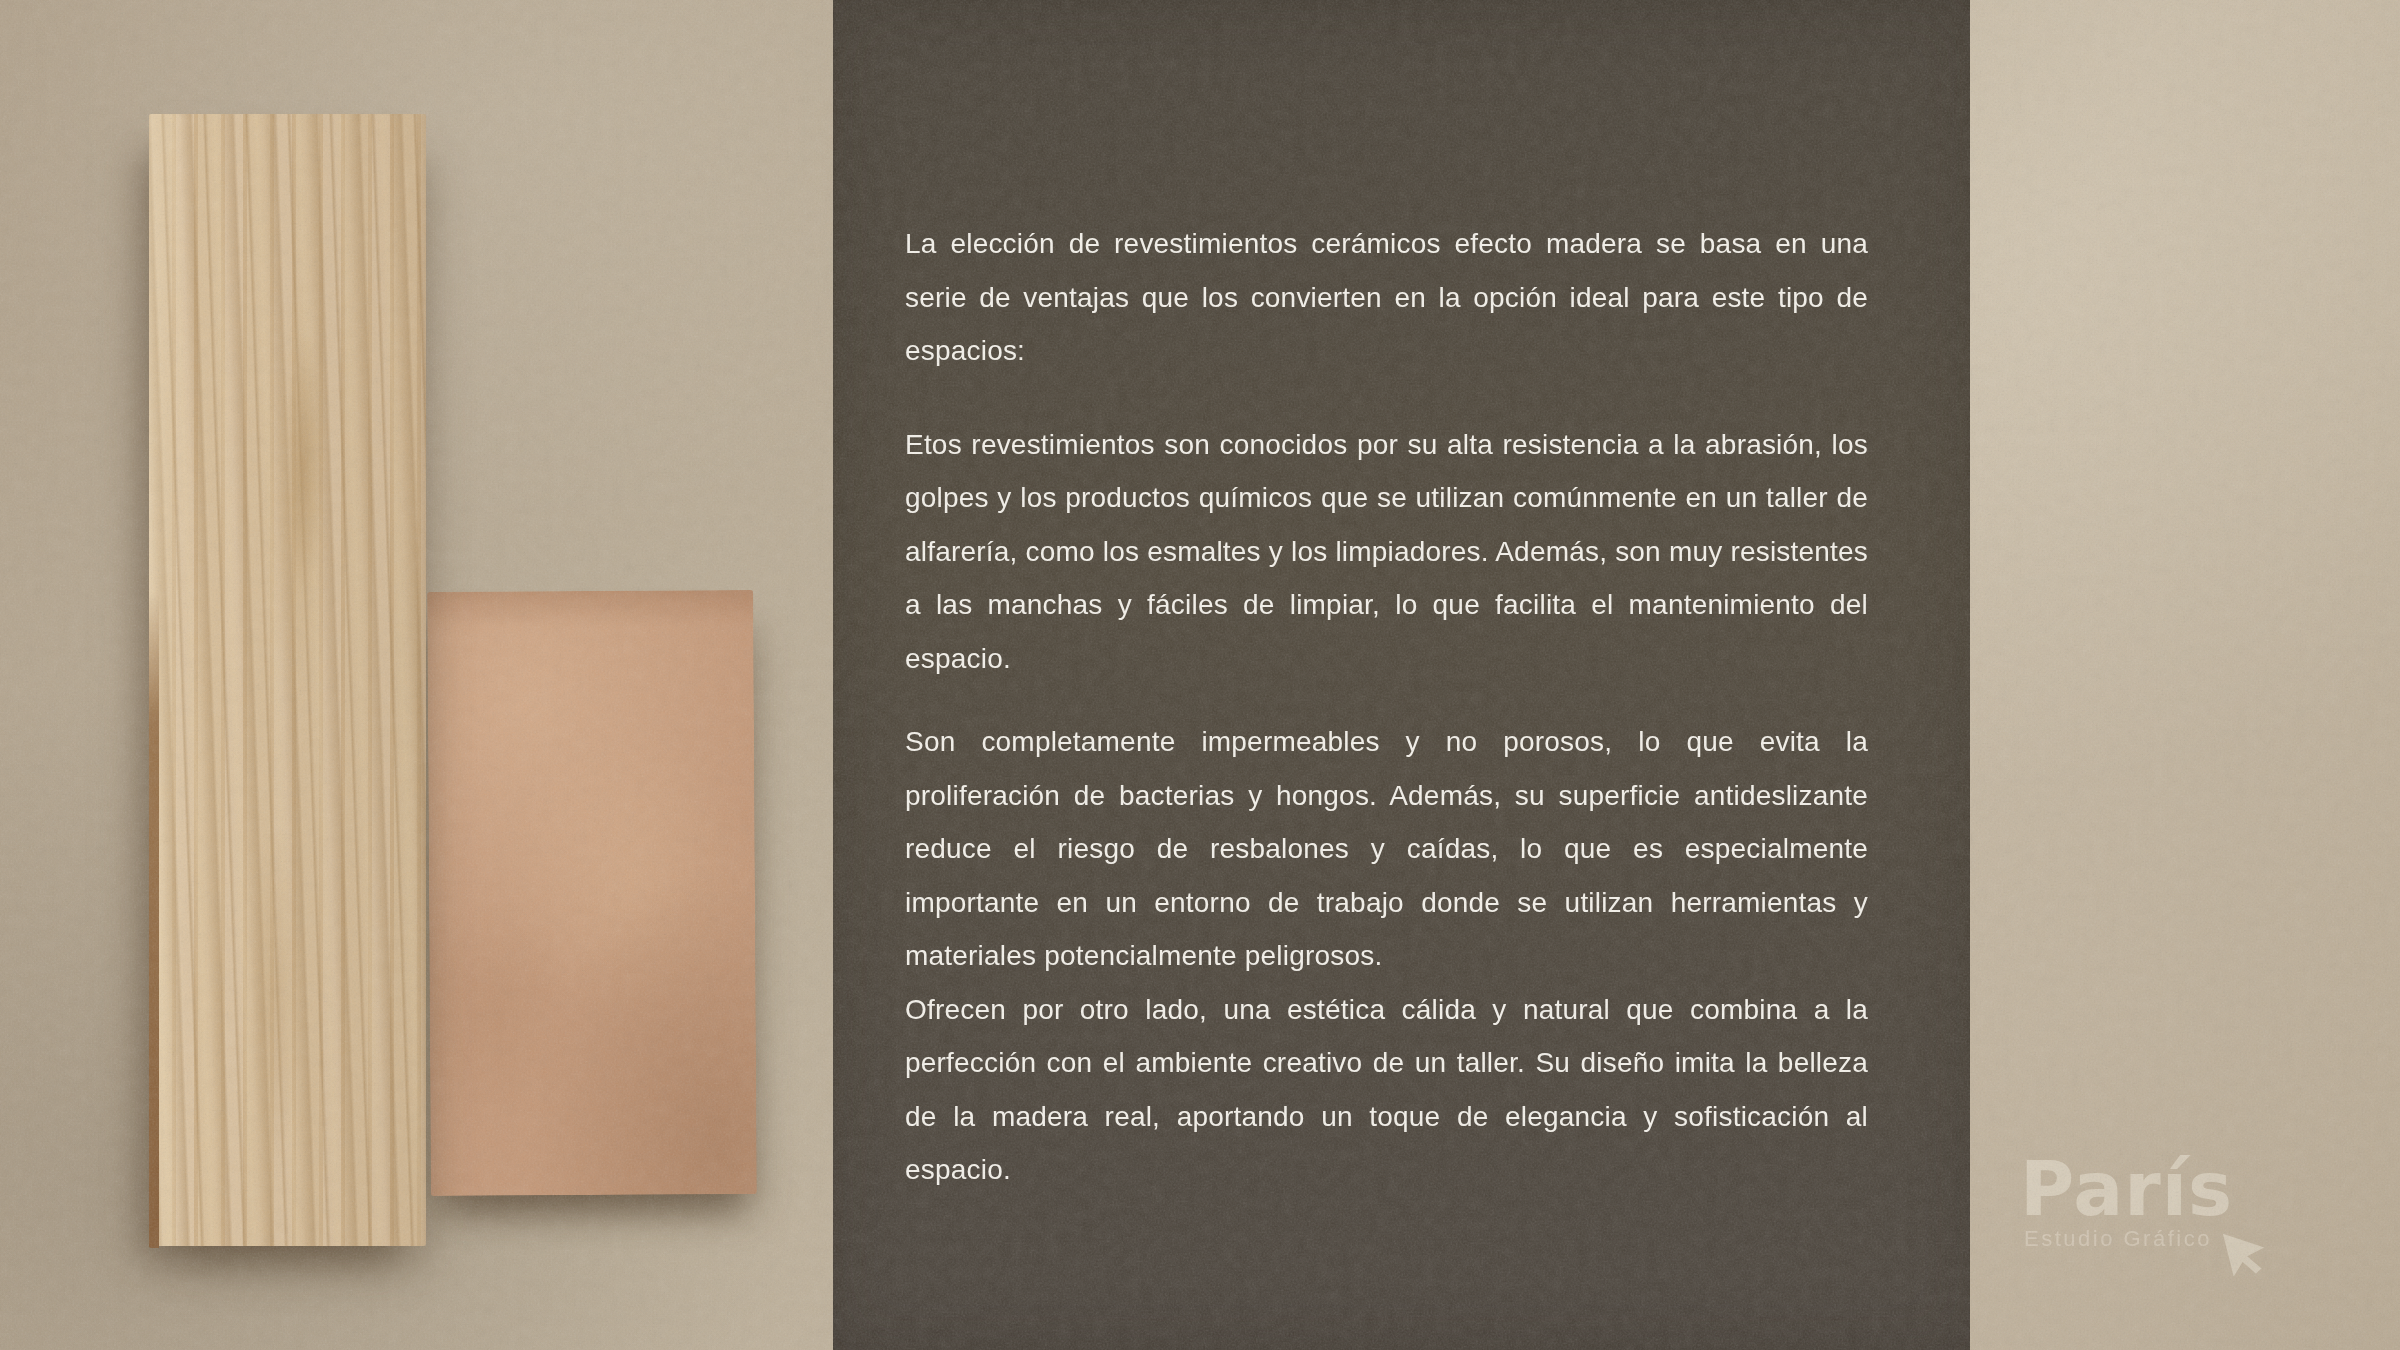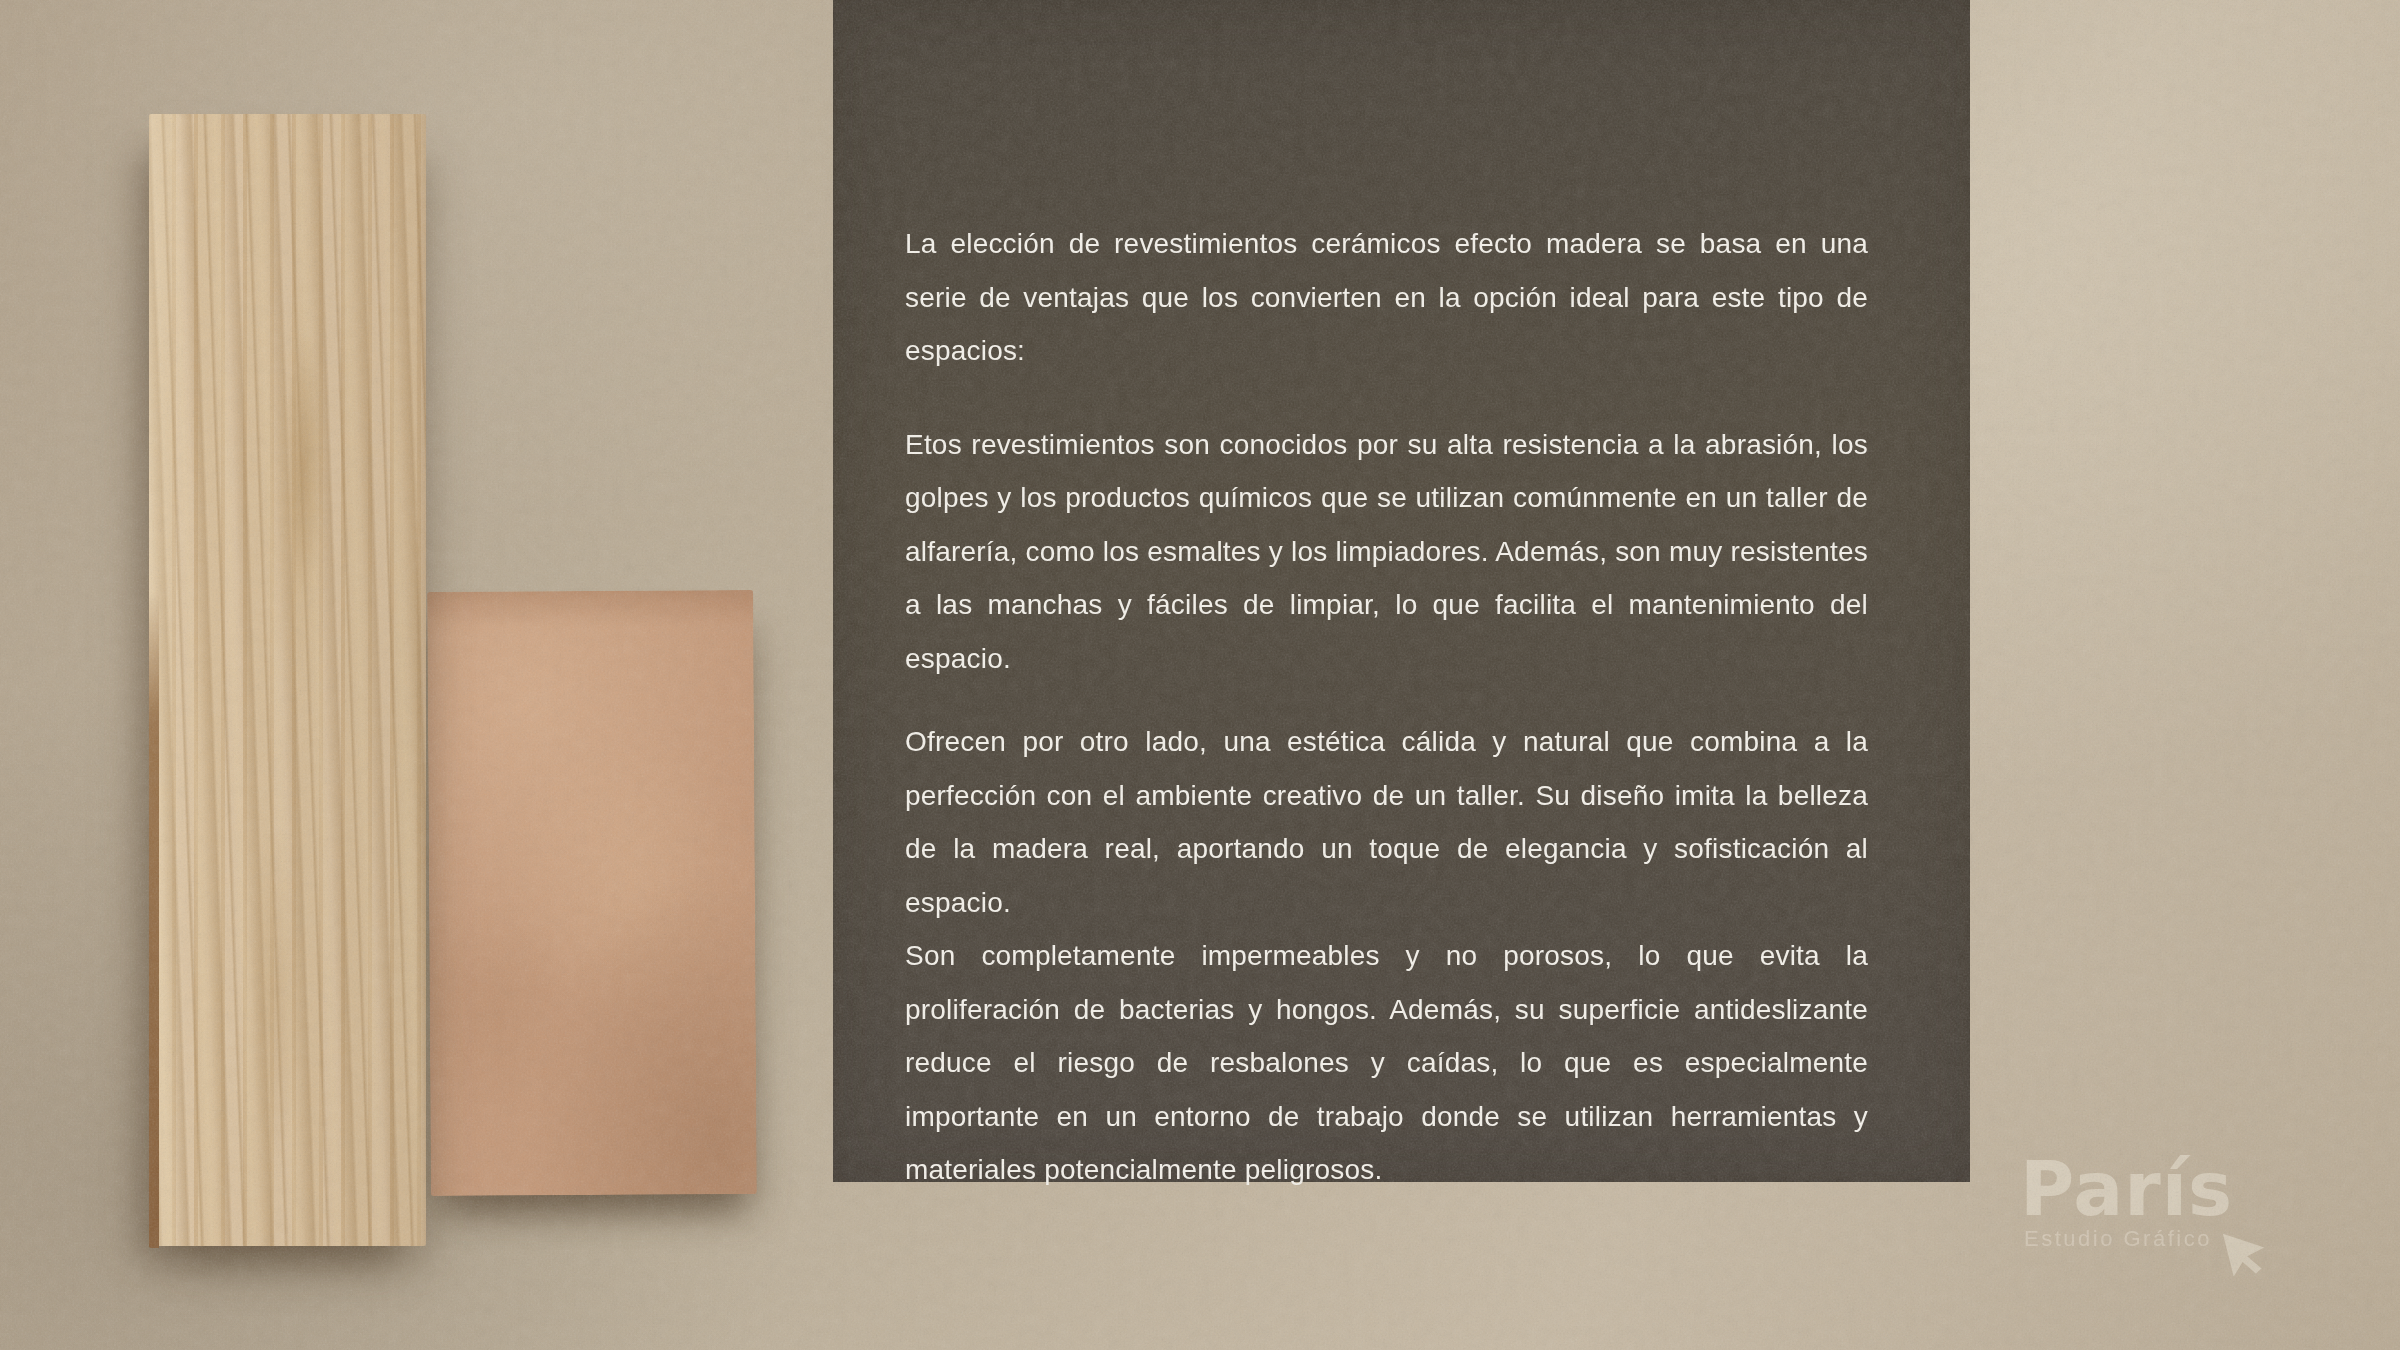--- a/index.html
+++ b/index.html
@@ -50,21 +50,21 @@
     box-shadow:-22px 28px 36px -12px rgba(72,54,34,0.50), 16px 32px 42px -16px rgba(72,54,34,0.42);
   }
   .plank-edge{ 
     position:absolute;left:0;bottom:-2px;width:10px;height:58%;
     background:linear-gradient(180deg, rgba(140,98,56,0) 0%, rgba(140,98,56,0.85) 20%, #855c36 100%);
     border-radius:2px 0 0 2px;
   }
 
   
   .panel{
-    position:absolute;left:833px;top:0;width:1137px;height:1182px;z-index:3;
+    position:absolute;left:833px;top:0;width:1137px;height:1350px;z-index:3;
     background:linear-gradient(180deg,#484137 0%,#4e4639 42%,#49423a 100%);
     box-shadow:0 0 60px rgba(30,22,14,0.25) inset;
   }
   .text-block{
     position:absolute;left:72px;top:217px;width:963px;
     color:#f6f3ec;
     font-size:28px;line-height:53.5px;
     letter-spacing:0.2px;
     text-align:justify;
   }
@@ -96,22 +96,22 @@
   <div class="terracotta"></div>
 
   <div class="wood-plank">
     <div class="plank-edge"></div>
   </div>
 
   <div class="panel">
     <div class="text-block">
       <p class="gap-lg">La elección de revestimientos cerámicos efecto madera se basa en una serie de ventajas que los convierten en la opción ideal para este tipo de espacios:</p>
       <p class="gap-md">Etos revestimientos son conocidos por su alta resistencia a la abrasión, los golpes y los productos químicos que se utilizan comúnmente en un taller de alfarería, como los esmaltes y los limpiadores. Además, son muy resistentes a las manchas y fáciles de limpiar, lo que facilita el mantenimiento del espacio.</p>
+      <p>Son completamente impermeables y no porosos, lo que evita la proliferación de bacterias y hongos. Además, su superficie antideslizante reduce el riesgo de resbalones y caídas, lo que es especialmente importante en un entorno de trabajo donde se utilizan herramientas y materiales potencialmente peligrosos.</p>
       <p>Ofrecen por otro lado, una estética cálida y natural que combina a la perfección con el ambiente creativo de un taller. Su diseño imita la belleza de la madera real, aportando un toque de elegancia y sofisticación al espacio.</p>
-      <p>Son completamente impermeables y no porosos, lo que evita la proliferación de bacterias y hongos. Además, su superficie antideslizante reduce el riesgo de resbalones y caídas, lo que es especialmente importante en un entorno de trabajo donde se utilizan herramientas y materiales potencialmente peligrosos.</p>
     </div>
   </div>
 
   <div class="logo">
     <div class="logo-title">París</div>
     <div class="logo-sub-row">
       <span class="logo-subtitle">Estudio Gráfico</span>
       <svg class="cursor-icon" width="46" height="52" viewBox="0 0 23 26" xmlns="http://www.w3.org/2000/svg">
         <path d="M2 24 L3.5 2 L21 15 L11.5 16.5 L16.5 24.5 L13 26 L8.5 18.5 Z" fill="rgba(235,227,211,0.9)" transform="rotate(-18 11 13)"></path>
       </svg>

